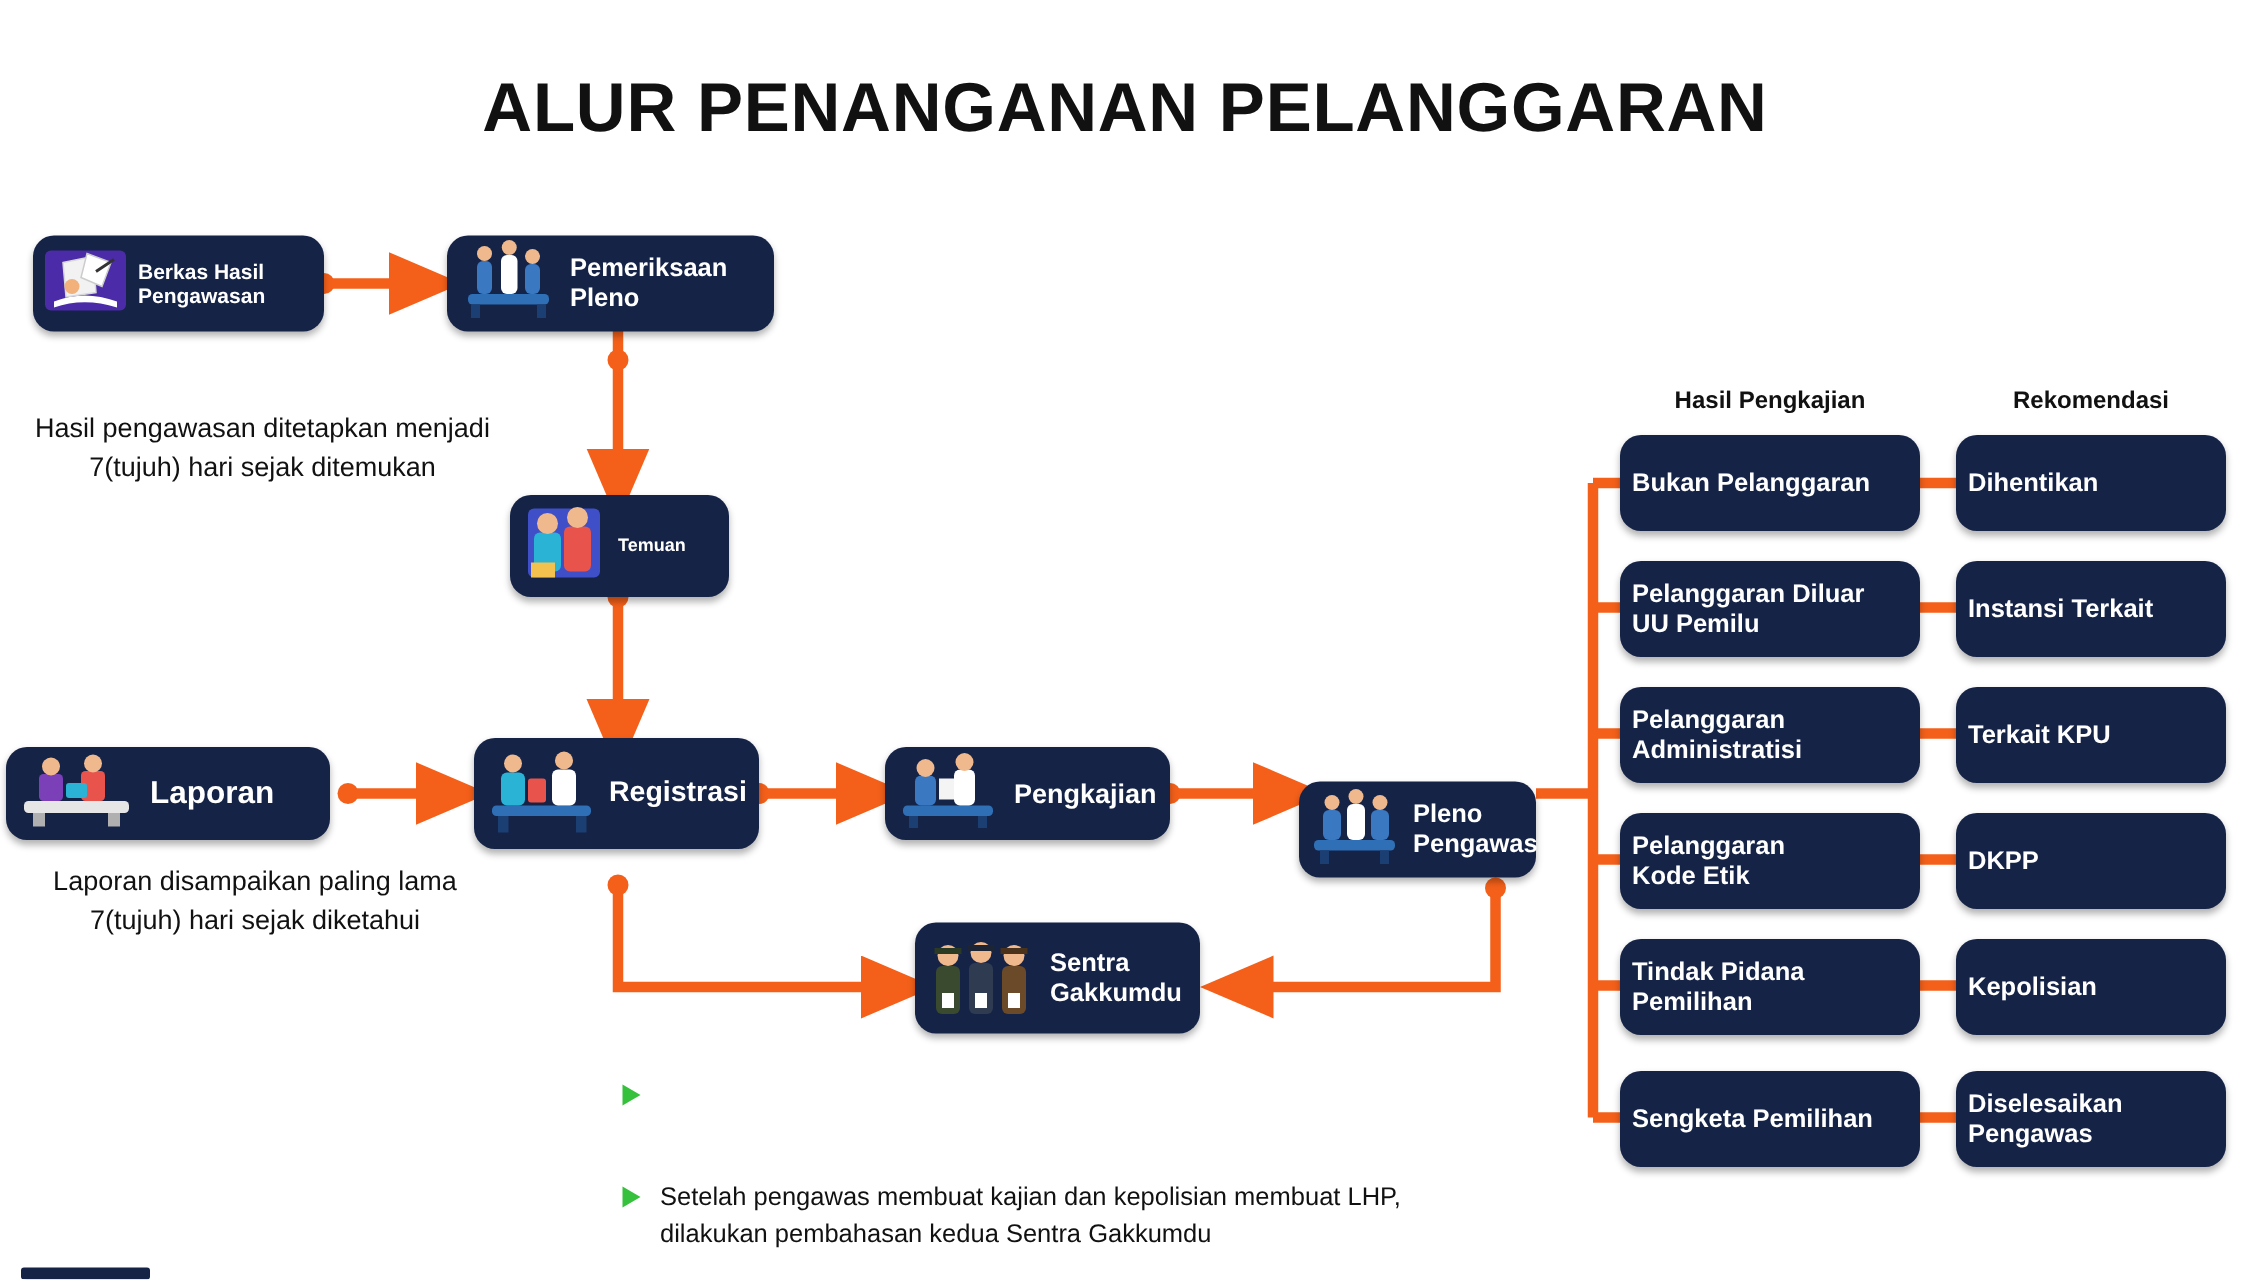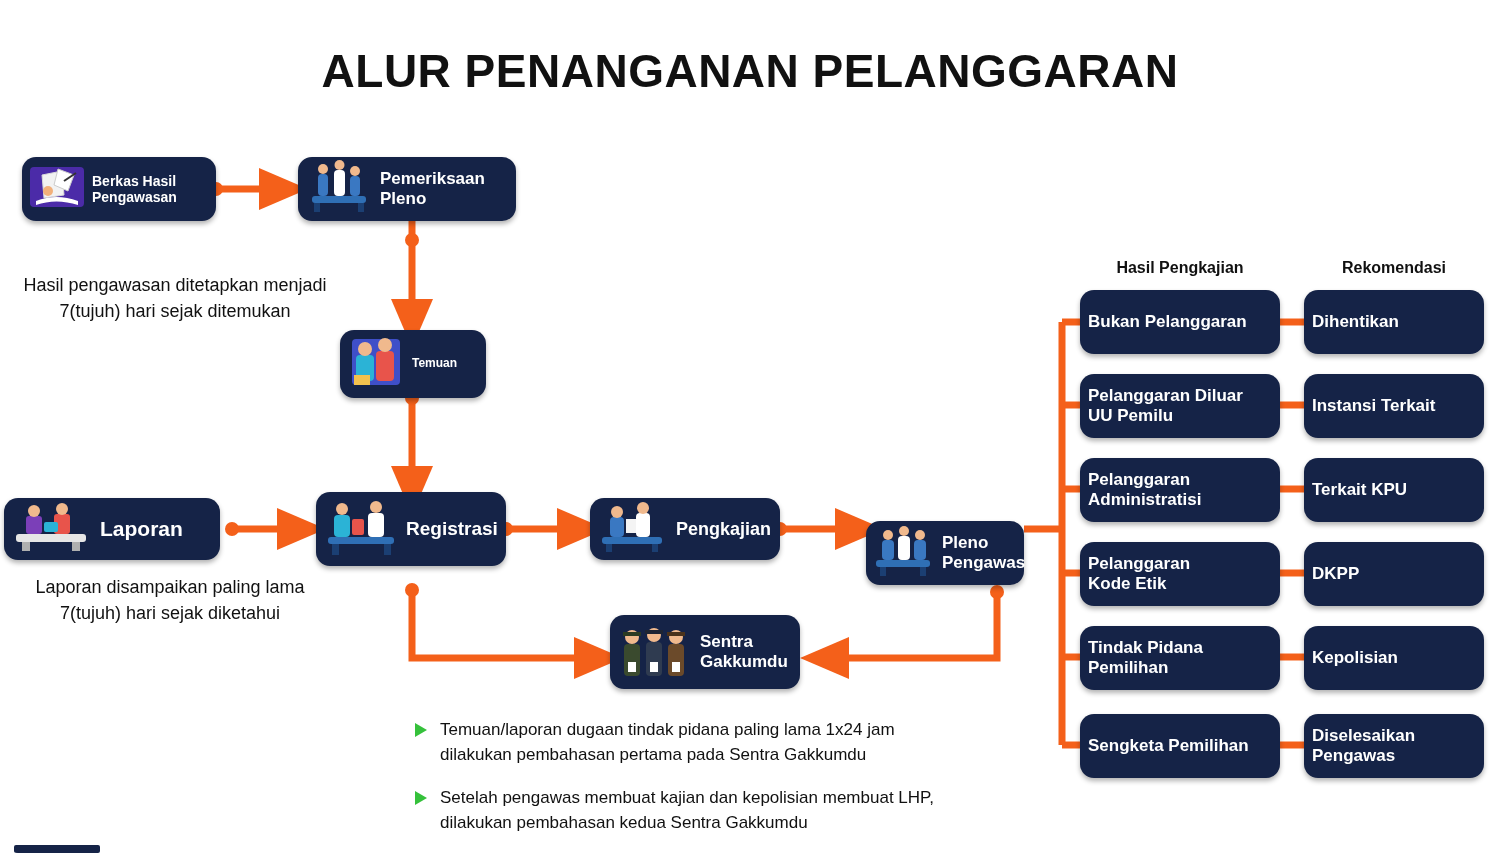--- a/index.html
+++ b/index.html
@@ -350,22 +350,20 @@
     <span class="label" style="white-space:pre-line;">Diselesaikan
 Pengawas</span>
   </div>
 
   <div class="footnote" style="left:440px; top:718px; width:620px;">
     <span class="tri">
       <svg width="18" height="18" viewBox="0 0 18 18">
           <path d="M3 2 L15 9 L3 16 Z" fill="#35C13B"></path>
         </svg>
     </span>
-    <span style="white-space:pre-line;">Temuan/laporan dugaan tindak pidana paling lama 1x24 jam
-dilakukan pembahasan pertama pada Sentra Gakkumdu</span>
   </div>
 
   <div class="footnote" style="left:440px; top:786px; width:620px;">
     <span class="tri">
       <svg width="18" height="18" viewBox="0 0 18 18">
           <path d="M3 2 L15 9 L3 16 Z" fill="#35C13B"></path>
         </svg>
     </span>
     <span style="white-space:pre-line;">Setelah pengawas membuat kajian dan kepolisian membuat LHP,
 dilakukan pembahasan kedua Sentra Gakkumdu</span>

